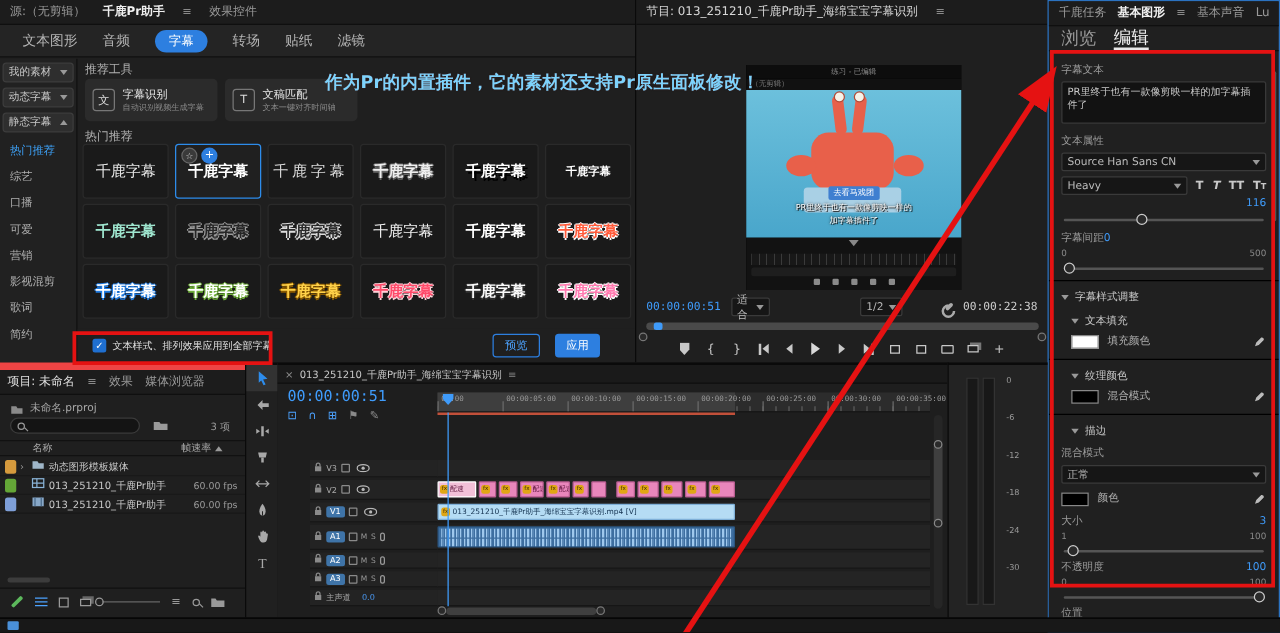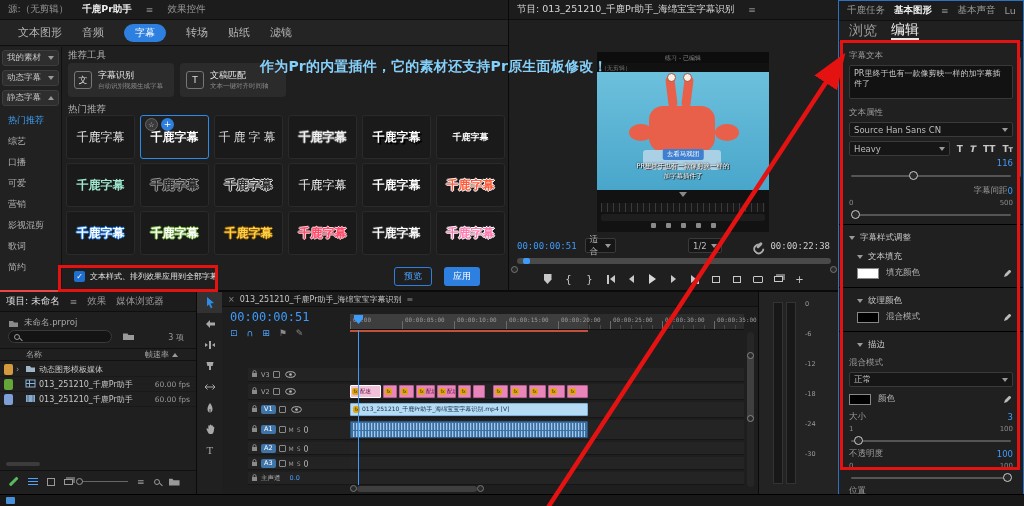--- a/index.html
+++ b/index.html
@@ -2,21 +2,21 @@
 <html><head>
 <meta charset="utf-8">
 <style>
 *{margin:0;padding:0;box-sizing:border-box}
 html,body{background:#101010}
 #app{position:relative;width:1024px;height:506px;background:#141414;font-family:"DejaVu Sans","Liberation Sans",sans-serif;overflow:hidden;color:#ccc;font-size:10px}
 .panel{position:absolute;background:#1f1f1f;overflow:hidden}
 #plugin{left:0;top:0;width:508px;height:290px}
 #program{left:508px;top:0;width:330px;height:290px;border-left:1px solid #0a0a0a}
 #right{left:838px;top:0;width:186px;height:506px;border:1px solid #2b72c0;background:#202020}
-#project{left:0;top:290px;width:196px;height:204px;border-top:2px solid #ef4444}
+#project{left:0;top:290px;width:196px;height:204px;border-top:6px solid #ef4444}
 #tools{left:196px;top:290px;width:26px;height:204px;border-top:2px solid #0a0a0a;border-left:1px solid #0a0a0a;background:#202020}
 #timeline{left:222px;top:290px;width:536px;height:204px;border-top:2px solid #0a0a0a;background:#1e1e1e}
 #meter{left:758px;top:290px;width:80px;height:204px;border-top:2px solid #0a0a0a;border-left:1px solid #0a0a0a;background:#232323}
 #status{position:absolute;left:0;top:494px;width:1024px;height:12px;background:#181818;border-top:1px solid #000;z-index:5}
 .tabbar{height:20px;background:#1c1c1c;display:flex;align-items:center;gap:14px;padding:0 8px;border-bottom:1px solid #0f0f0f;white-space:nowrap}
 .ptab{color:#9a9a9a;font-size:9.5px;cursor:default}
 .ptab.active{color:#f0f0f0;font-weight:bold}
 .menu-i,.ovf{color:#8a8a8a;font-size:9px}
 .navrow{height:26px;background:#242424;display:flex;align-items:center;gap:20px;padding:0 18px;border-bottom:1px solid #0f0f0f}
 .nav{color:#b4b4b4;font-size:11px}
@@ -439,21 +439,21 @@
         <span class="ticn it">T</span>
         <span class="ticn">TT</span>
         <span class="ticn">T<small>T</small></span>
       </div>
       <div class="vrow">
           <span class="blue sm">116</span>
         </div>
       <div class="slider">
           <span class="knob" style="left:36%"></span>
         </div>
-      <div class="row mt8" style="justify-content:flex-end">
+      <div class="row mt8" style="justify-content:flex-start">
         <span class="lab">字幕间距</span>
         <span class="blue sm">0</span>
       </div>
       <div class="mmrow">
           <span>0</span>
           <span>500</span>
         </div>
       <div class="slider">
           <span class="knob" style="left:0%"></span>
         </div>

